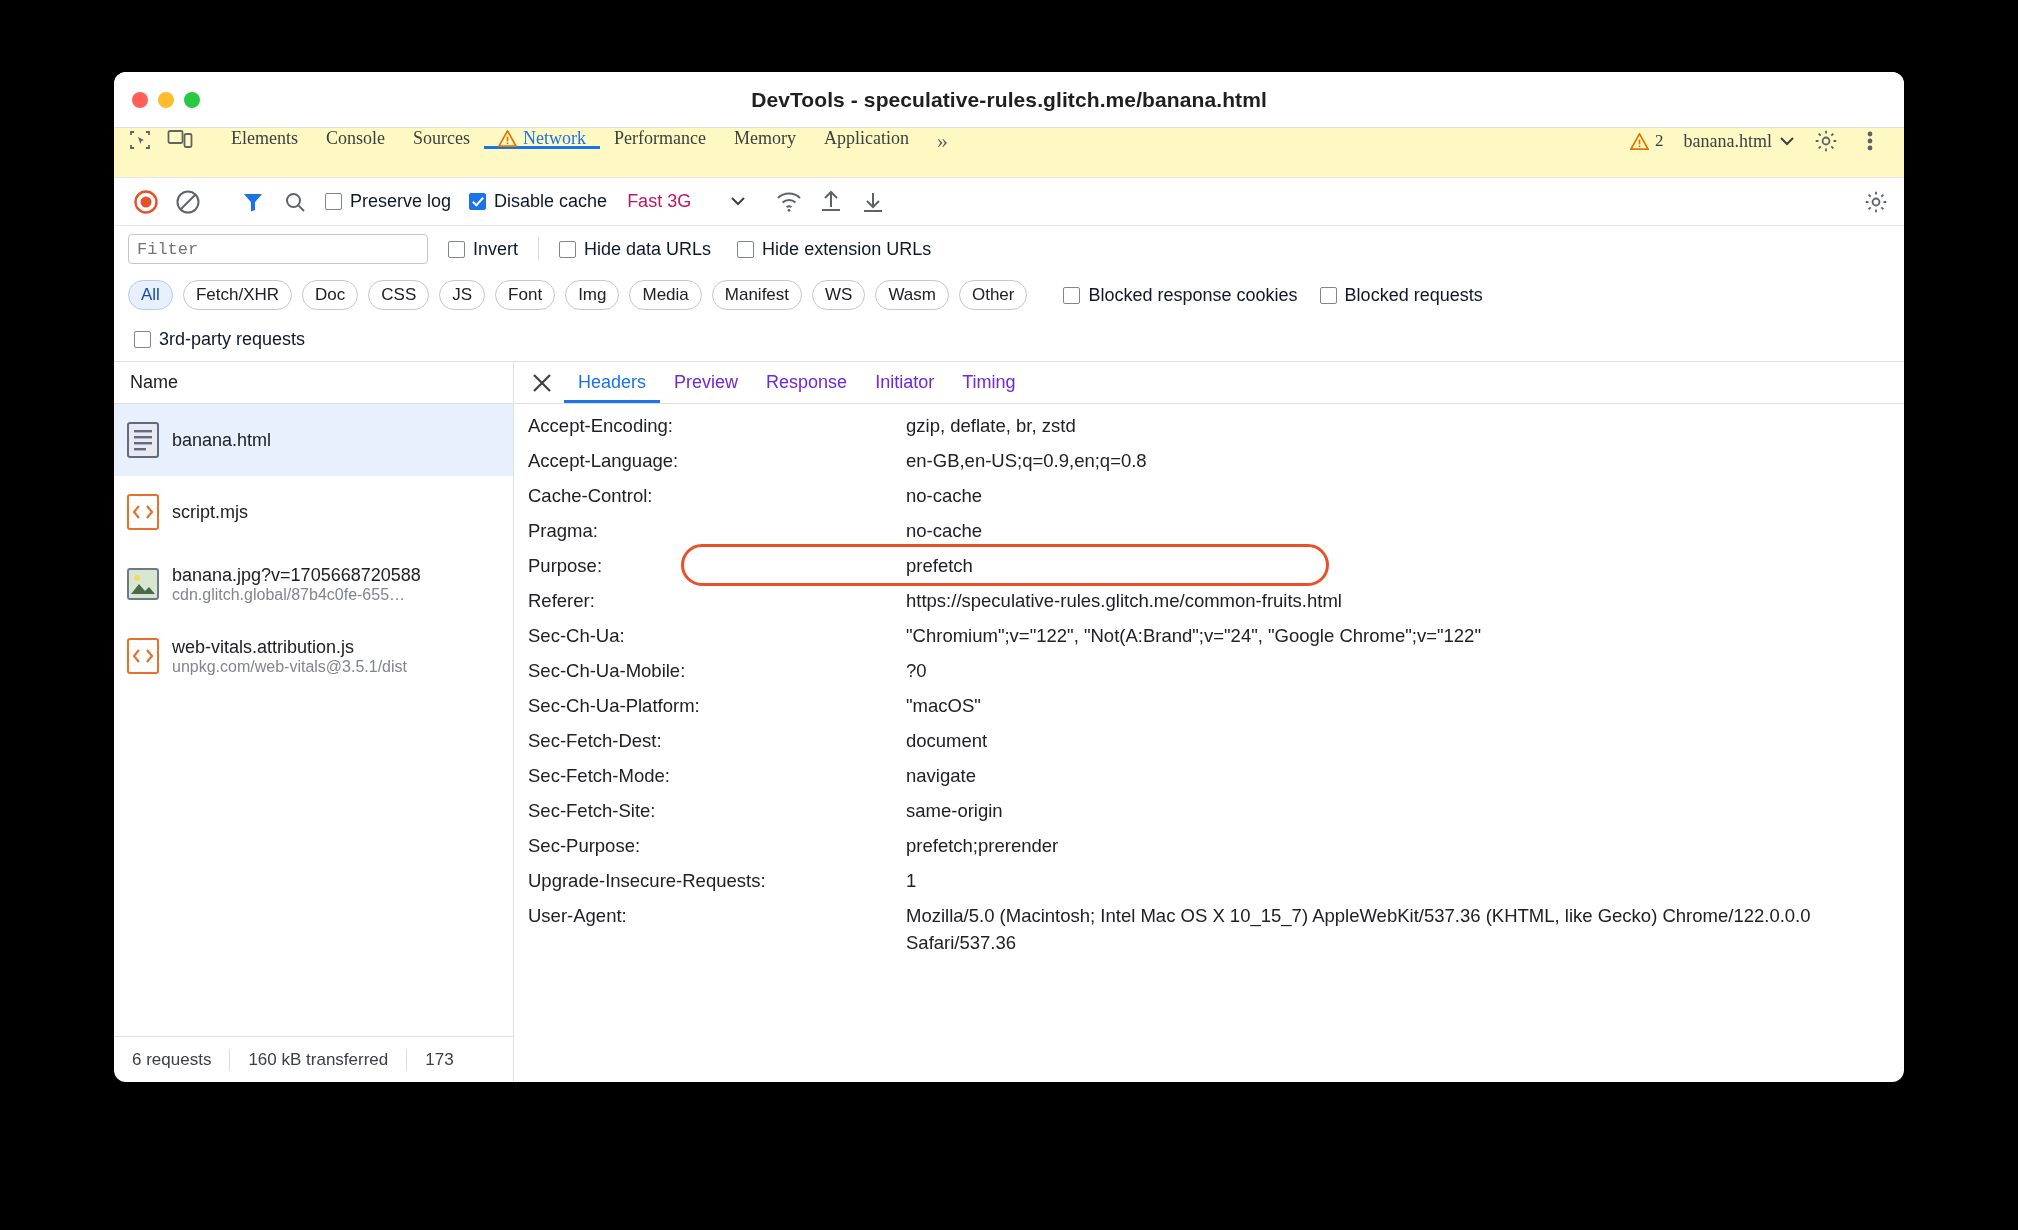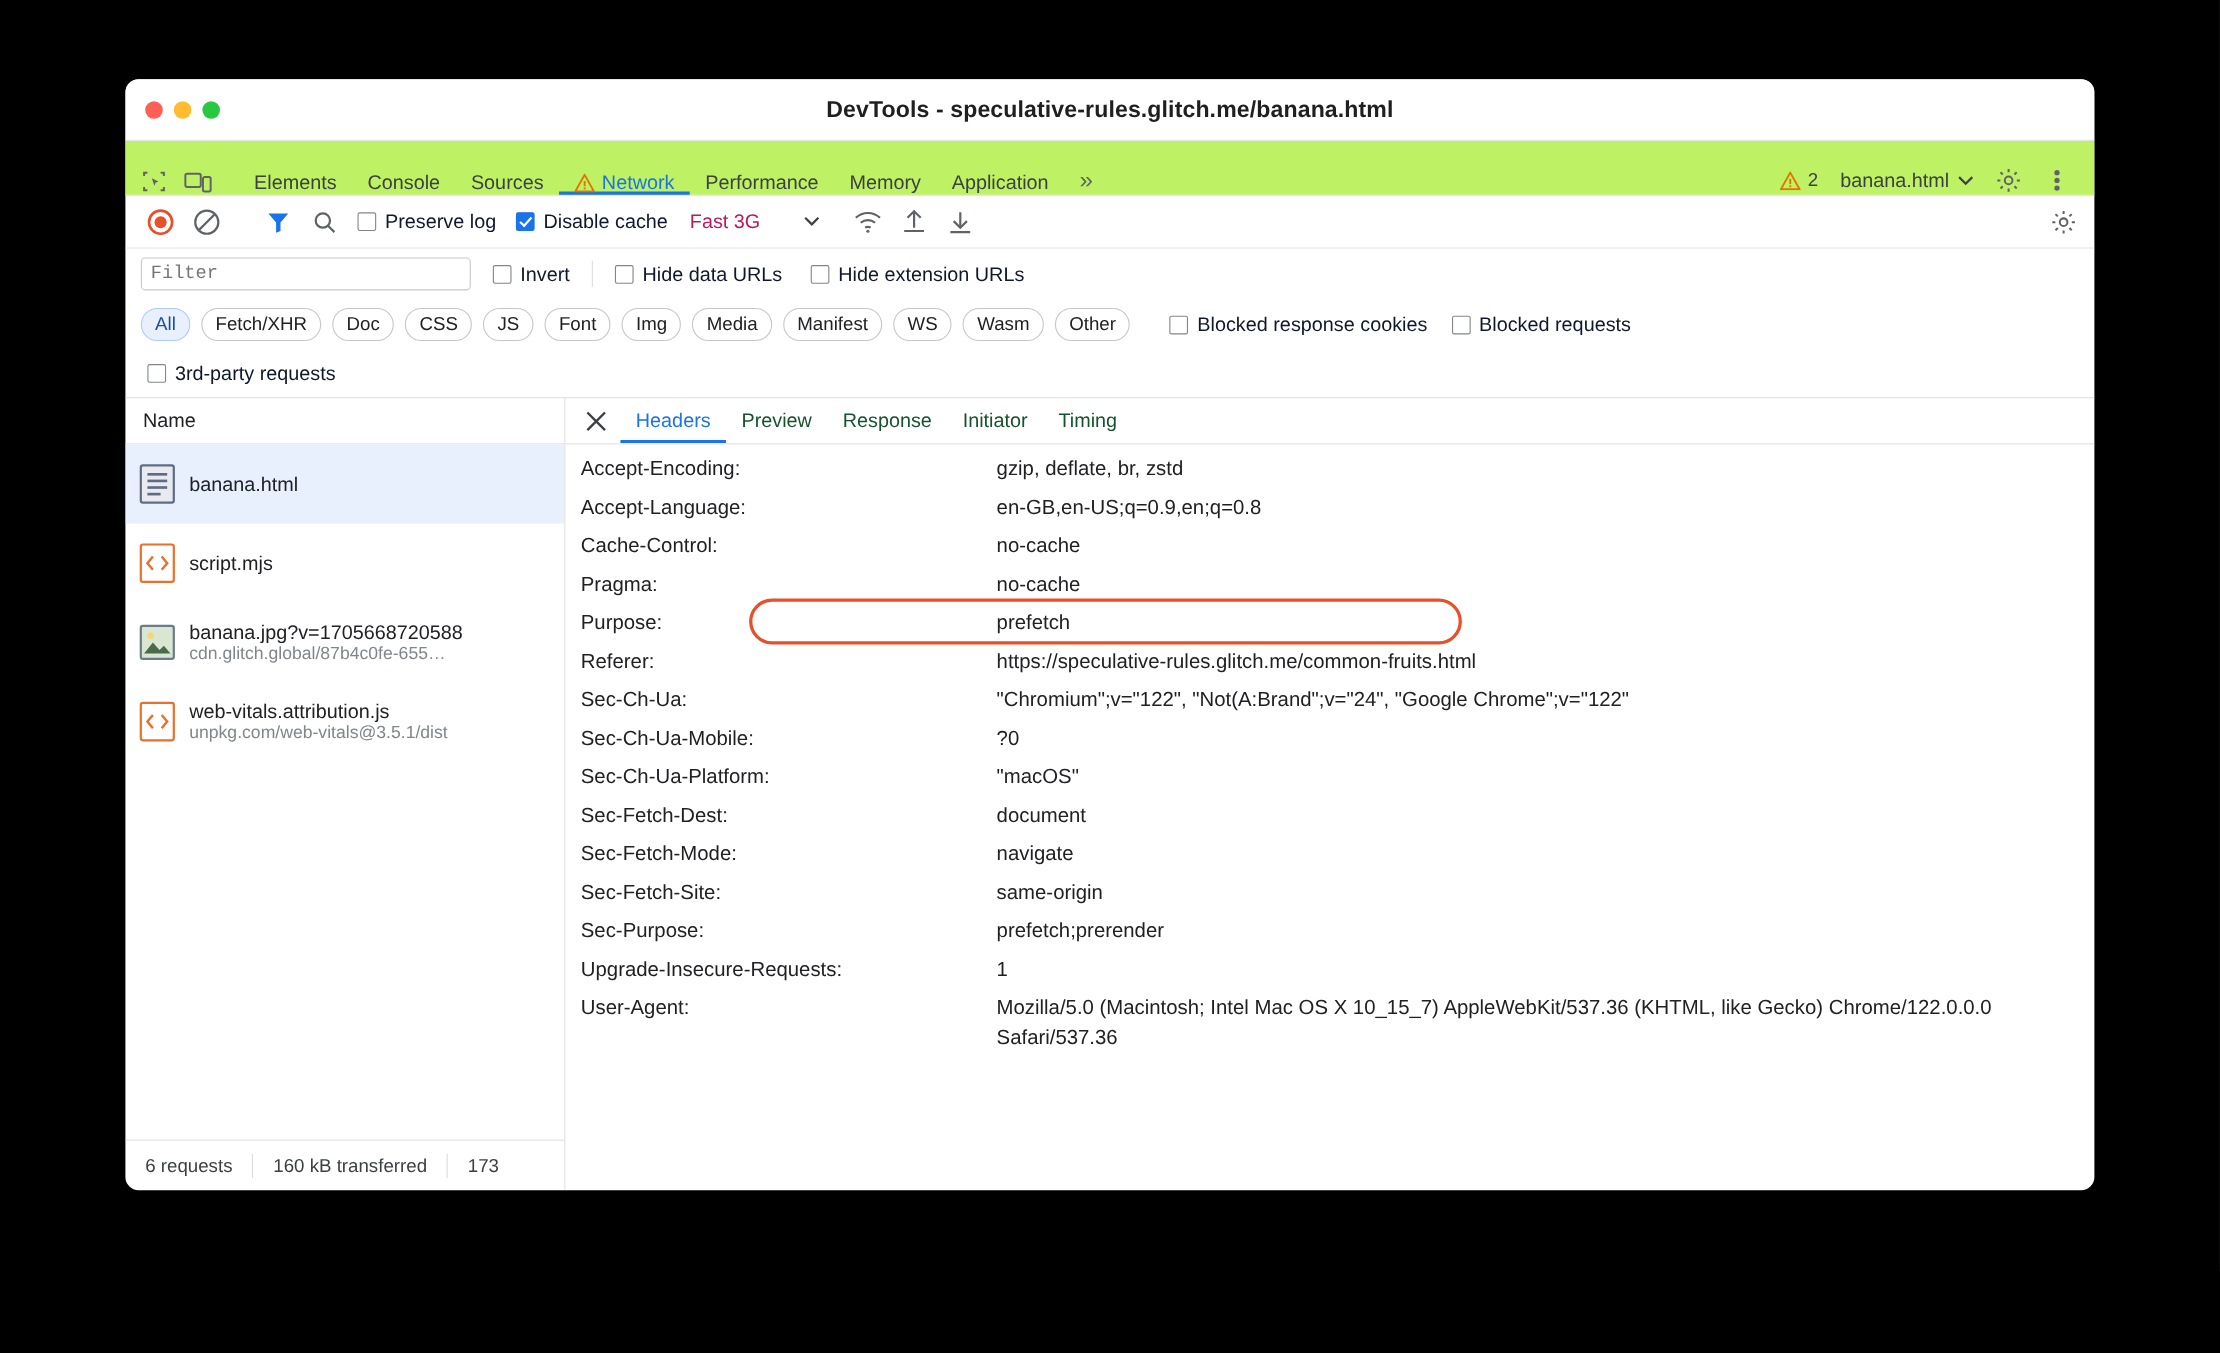--- a/index.html
+++ b/index.html
@@ -46,26 +46,27 @@
     width: 100%;
     text-align: center;
     font-size: 21px;
     font-weight: bold;
     color: #1f1f1f;
     letter-spacing: 0.1px;
   }
   
   #tabstrip {
     height: 50px;
-    background: #bef264;
+    background: #fef9c3;
     border-bottom: 1px solid #e8e8e8;
     display: flex;
-    align-items: flex-end;
+    align-items: flex-start;
     padding: 0 10px 0 6px;
     flex: 0 0 auto;
+    font-family: Liberation Serif, serif;
   }
   .tool-icon-btn {
     width: 40px;
     display: flex; align-items: center; justify-content: center;
     color: #5f6368;
   }
   .sep-v { width: 1px; background: #e0e0e0; margin: 10px 8px; }
   .devtab {
     display: flex; align-items: center;
     padding: 0 14px;
@@ -244,21 +245,21 @@
   }
   #detail-tabs .closebtn {
     width: 44px;
     display: flex; align-items: center; justify-content: center;
     color: #3c4043;
   }
   .dtab {
     display: flex; align-items: center;
     padding: 0 14px;
     font-size: 18px;
-    color: #14532d;
+    color: #6d28d9;
   }
   .dtab.active { color: #1a73e8; box-shadow: inset 0 -3px 0 #1a73e8; }
   #headers-pane {
     flex: 1 1 auto;
     padding: 4px 0 0 0;
     overflow: hidden;
     position: relative;
   }
   .hrow {
     display: flex;

